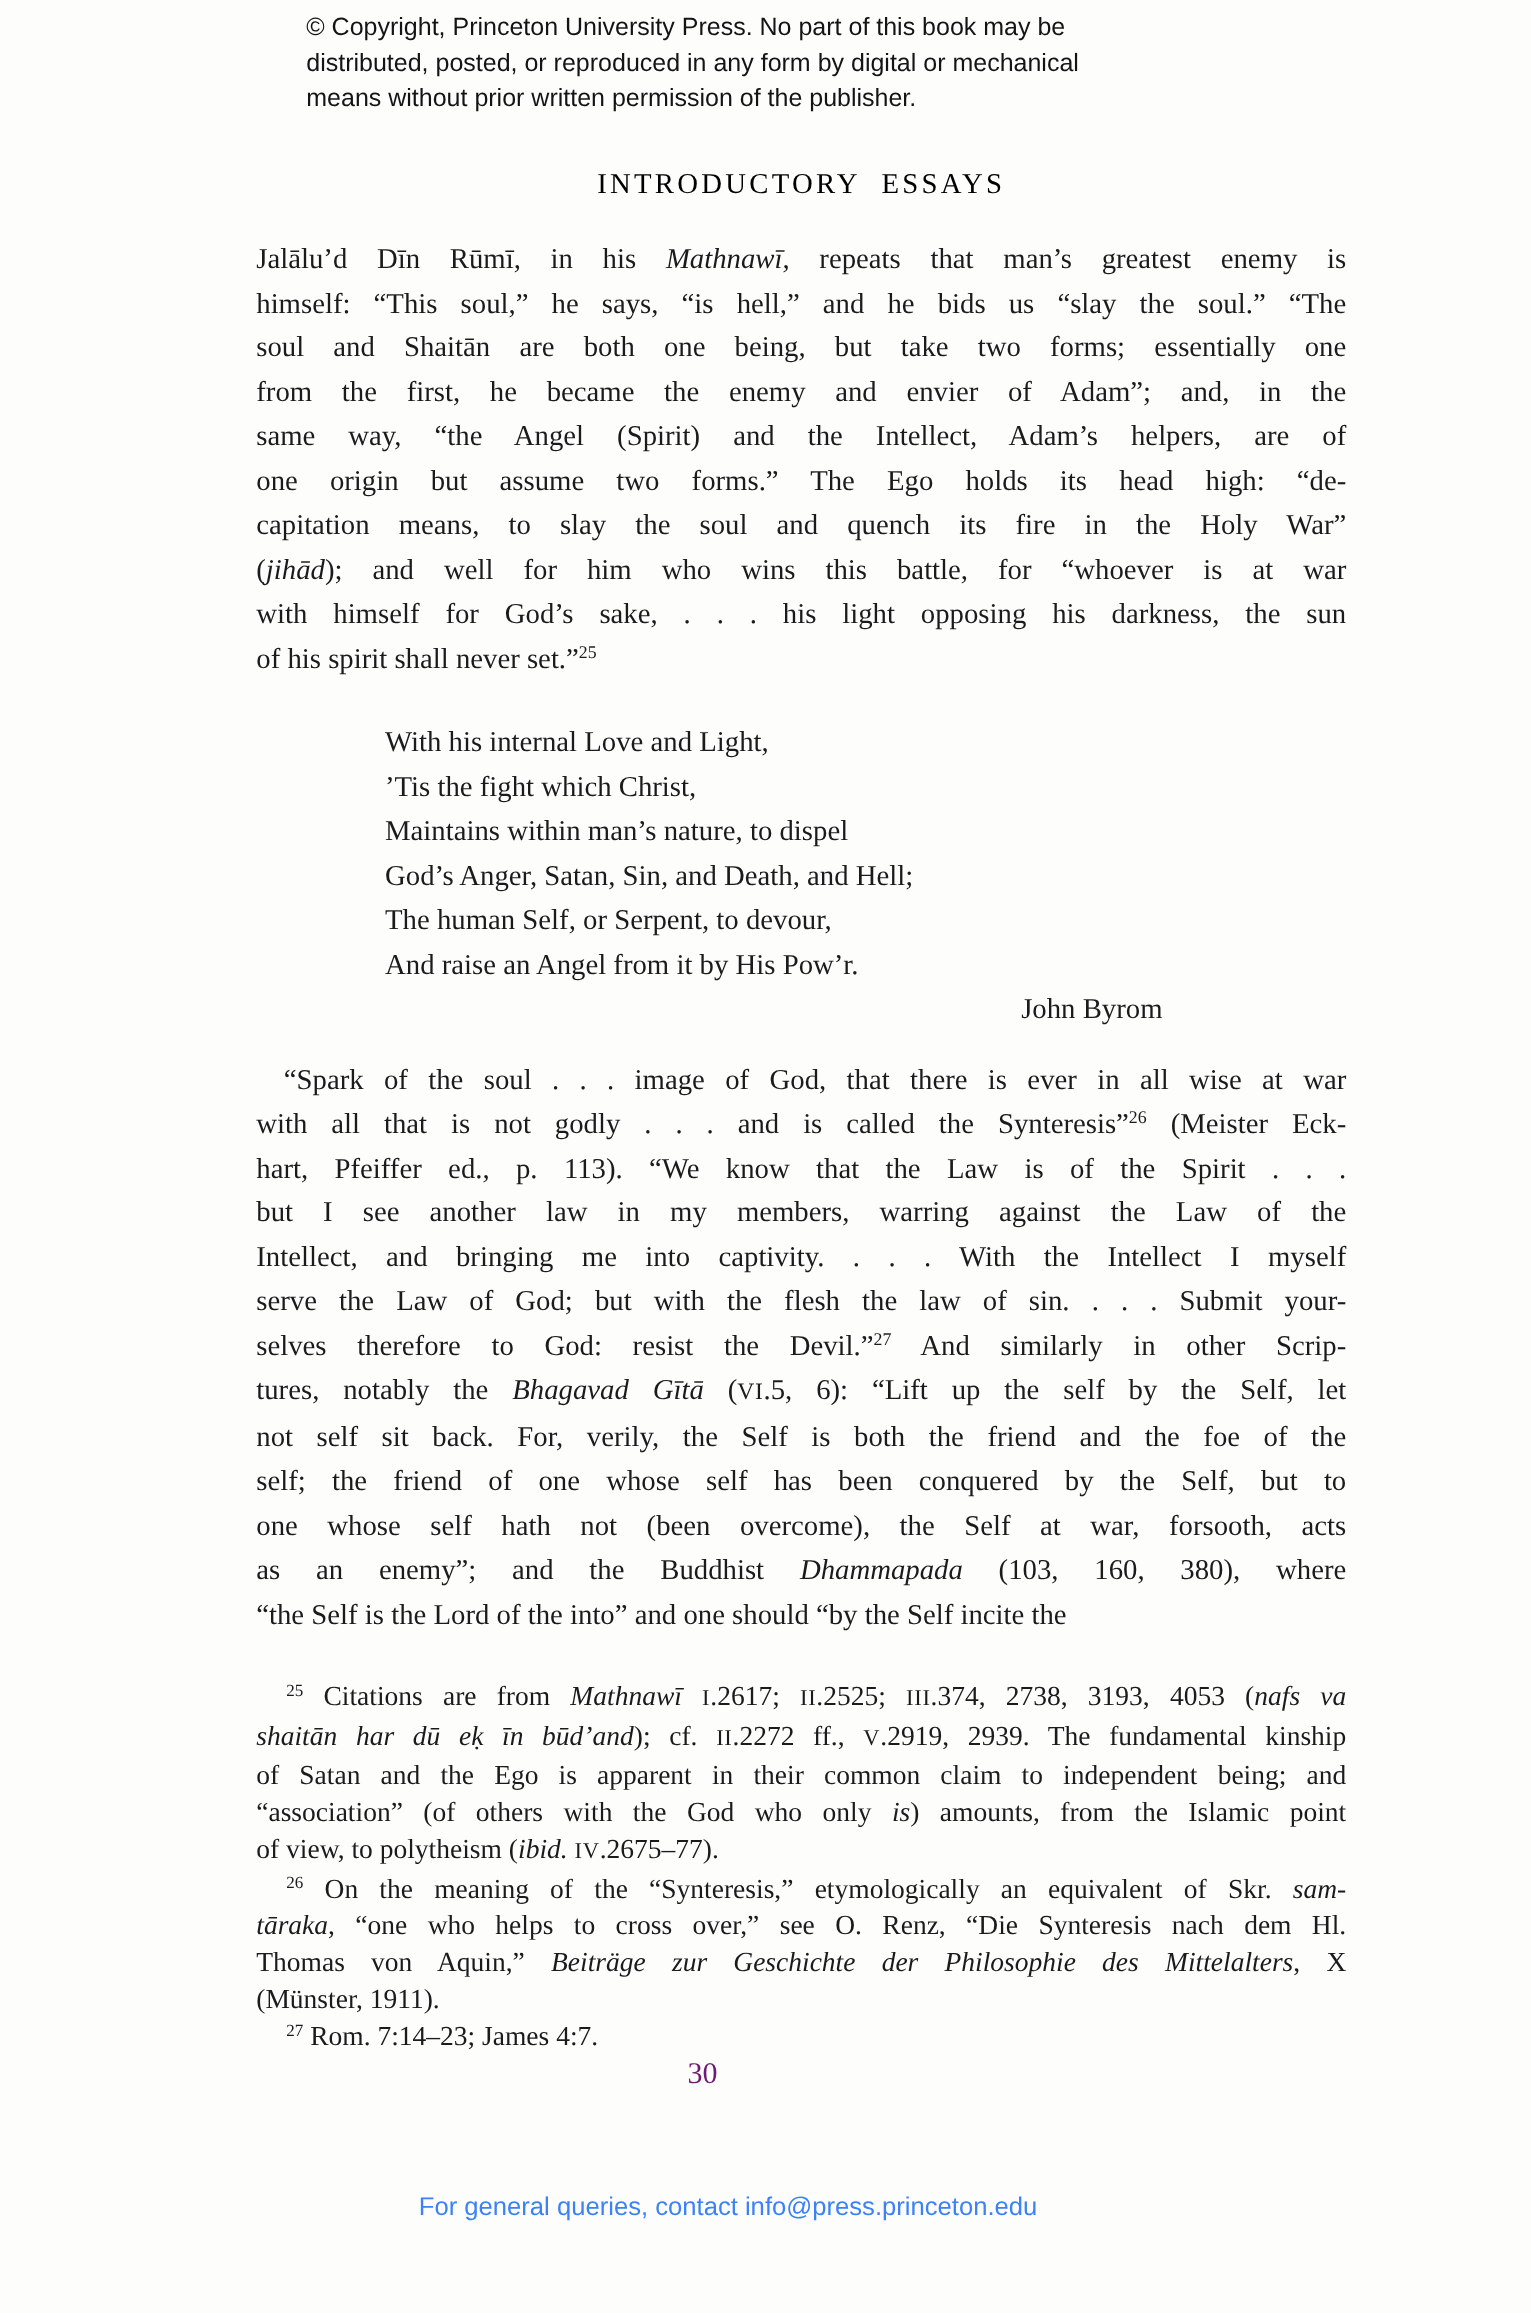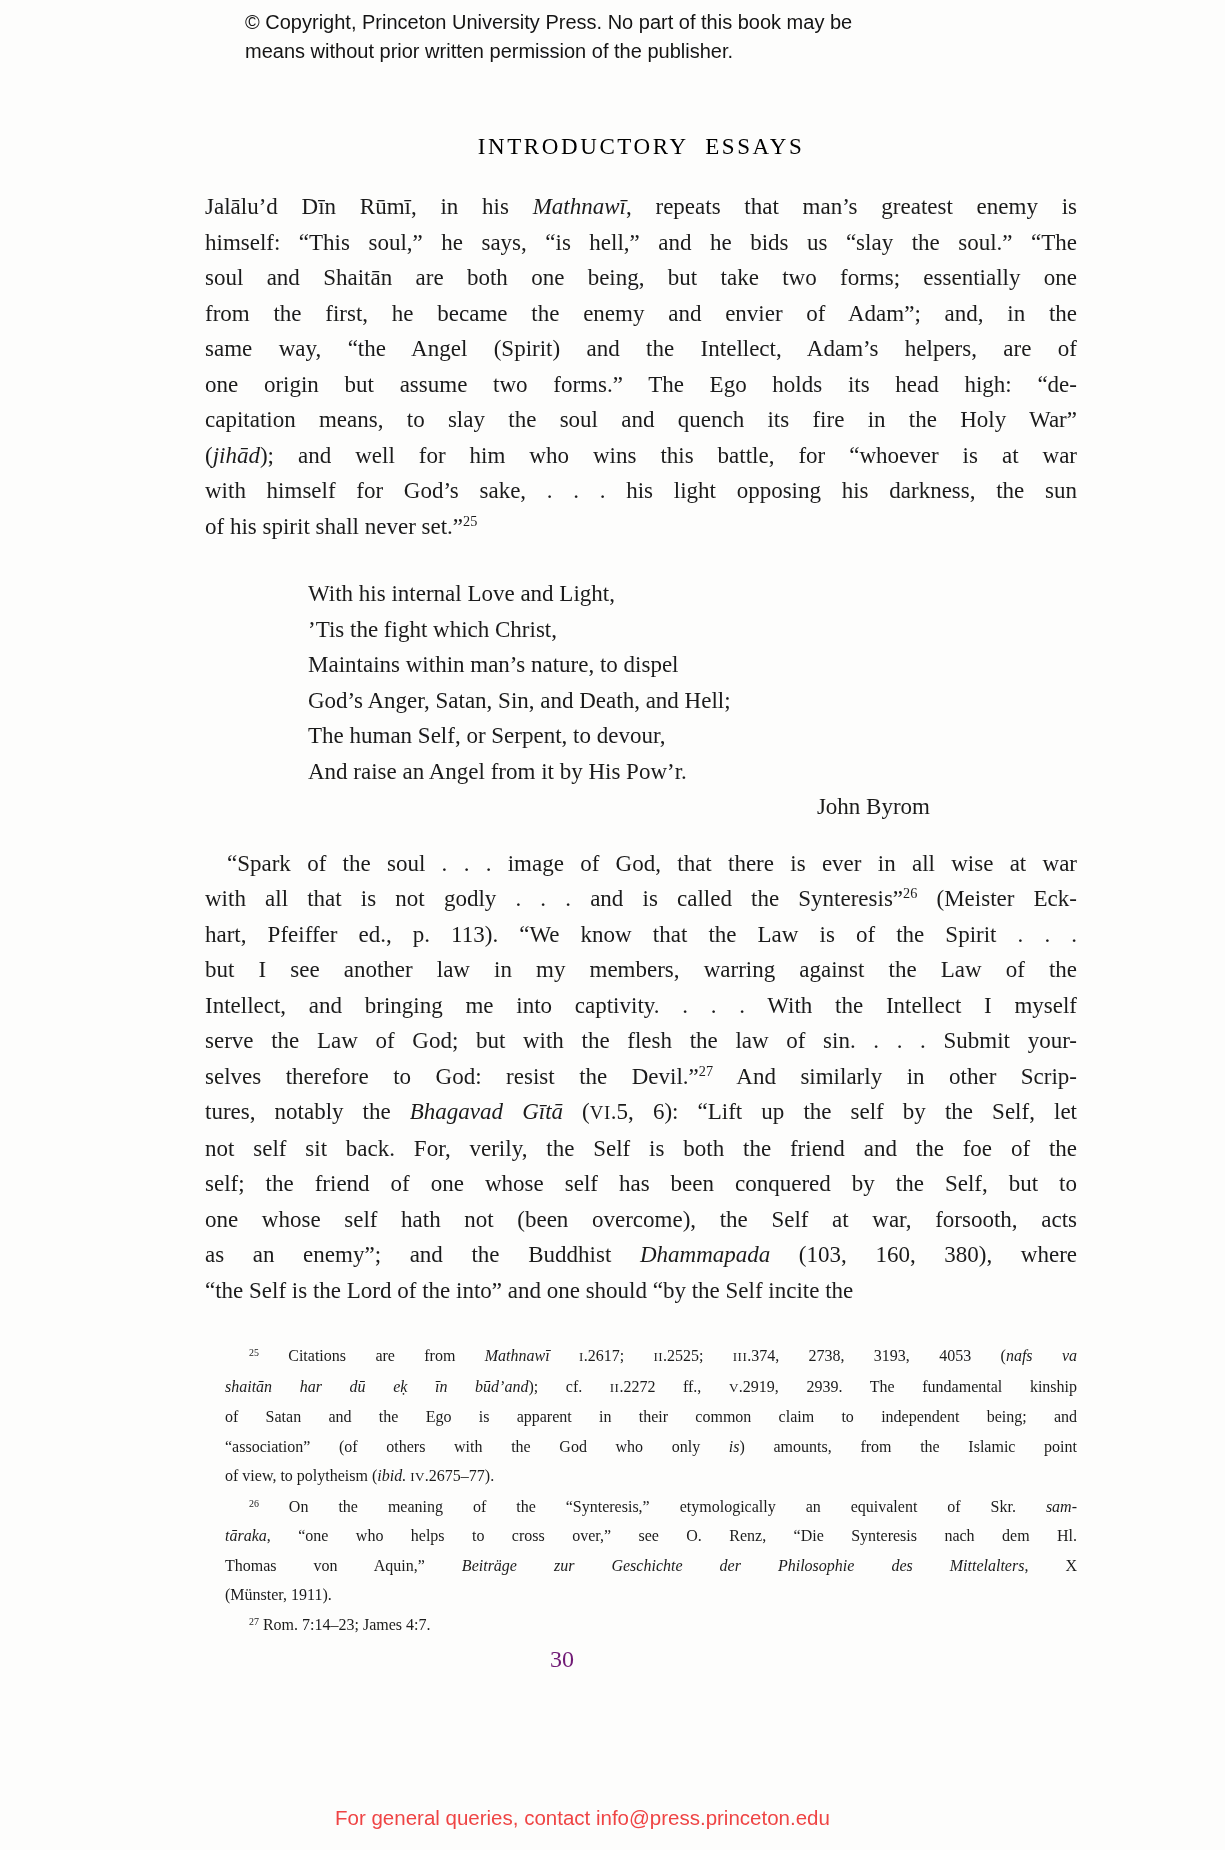--- a/index.html
+++ b/index.html
@@ -32,45 +32,46 @@
   }
 
   .jl { text-align:justify; text-align-last:justify; }
   .jl.last { text-align-last:left; }
   .indent { text-indent:22px; }
 
   .poem { margin-top:32px; margin-left:103px; }
   .byrom { text-align:right; padding-right:147px; }
   .para2 { margin-top:21px; }
 
-  .footnotes { margin-top:33px; font-size:16px; line-height:29.5px;margin-left:20px; }
+  .footnotes { margin-top:33px; font-size:22px; line-height:29.5px; }
   .footnotes .indent { text-indent:24px; }
 
   .i  { font-style:italic; }
   .sc { font-size:0.82em; letter-spacing:0.03em; }
   .sup{ font-size:0.62em; vertical-align:0.55em; line-height:0; }
 
   .pageno {
     position:absolute; left:205px; top:1646px; width:714px;
     text-align:center; font-size:24px; color:#701a75;
   }
 
   .footer {
-    position:absolute; left:335px; top:1806px;
+    position:absolute; left:335px; top:1754px;
     font-family:"Liberation Sans","DejaVu Sans",sans-serif;
-    font-size:20.5px; color:#ef4444;
+    font-size:20.5px; color:#3b82f6;
   }
 </style>
 </head>
 <body>
 
 <div class="page">
 
   <div class="copyright">
       <div>© Copyright, Princeton University Press. No part of this book may be</div>
+      <div>distributed, posted, or reproduced in any form by digital or mechanical</div>
       <div>means without prior written permission of the publisher.</div>
     </div>
 
   <div class="heading">INTRODUCTORY ESSAYS</div>
 
   <div class="body-text">
     <div>
         <div class="jl">Jalālu’d Dīn Rūmī, in his <span class="i">Mathnawī</span>, repeats that man’s greatest enemy is</div>
         <div class="jl">himself: “This soul,” he says, “is hell,” and he bids us “slay the soul.” “The</div>
         <div class="jl">soul and Shaitān are both one being, but take two forms; essentially one</div>

